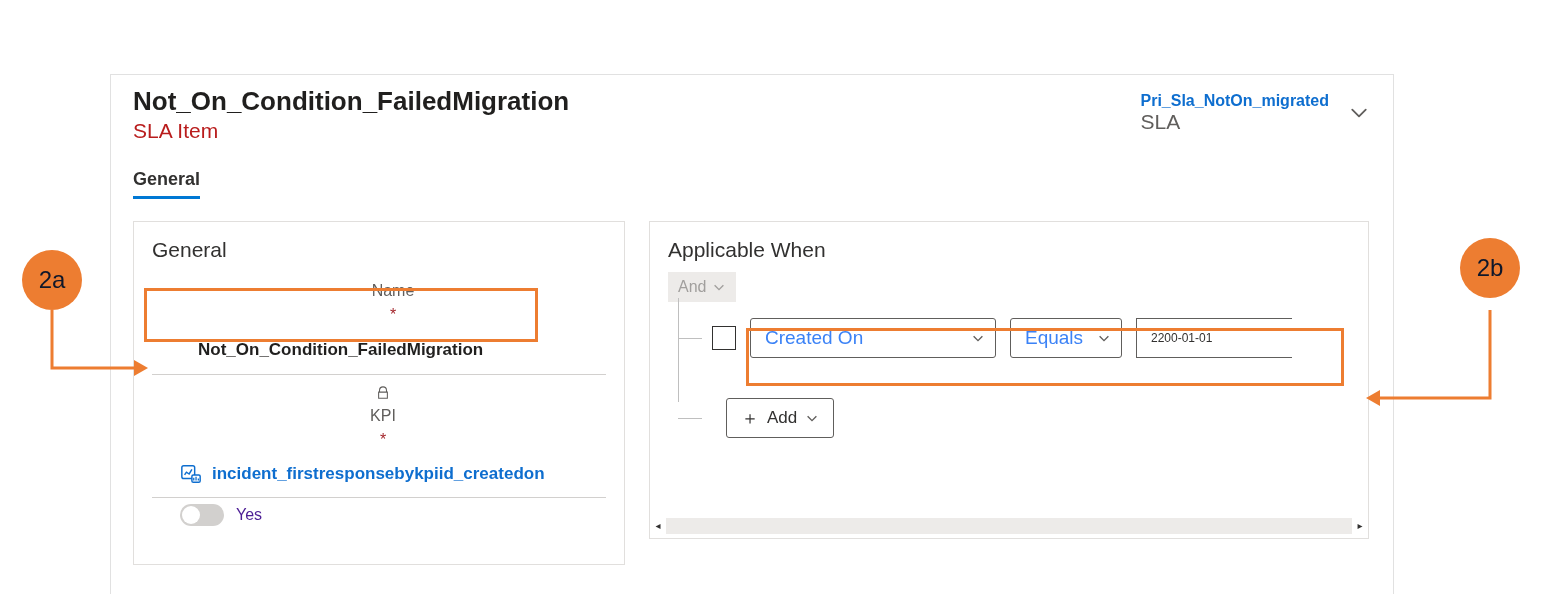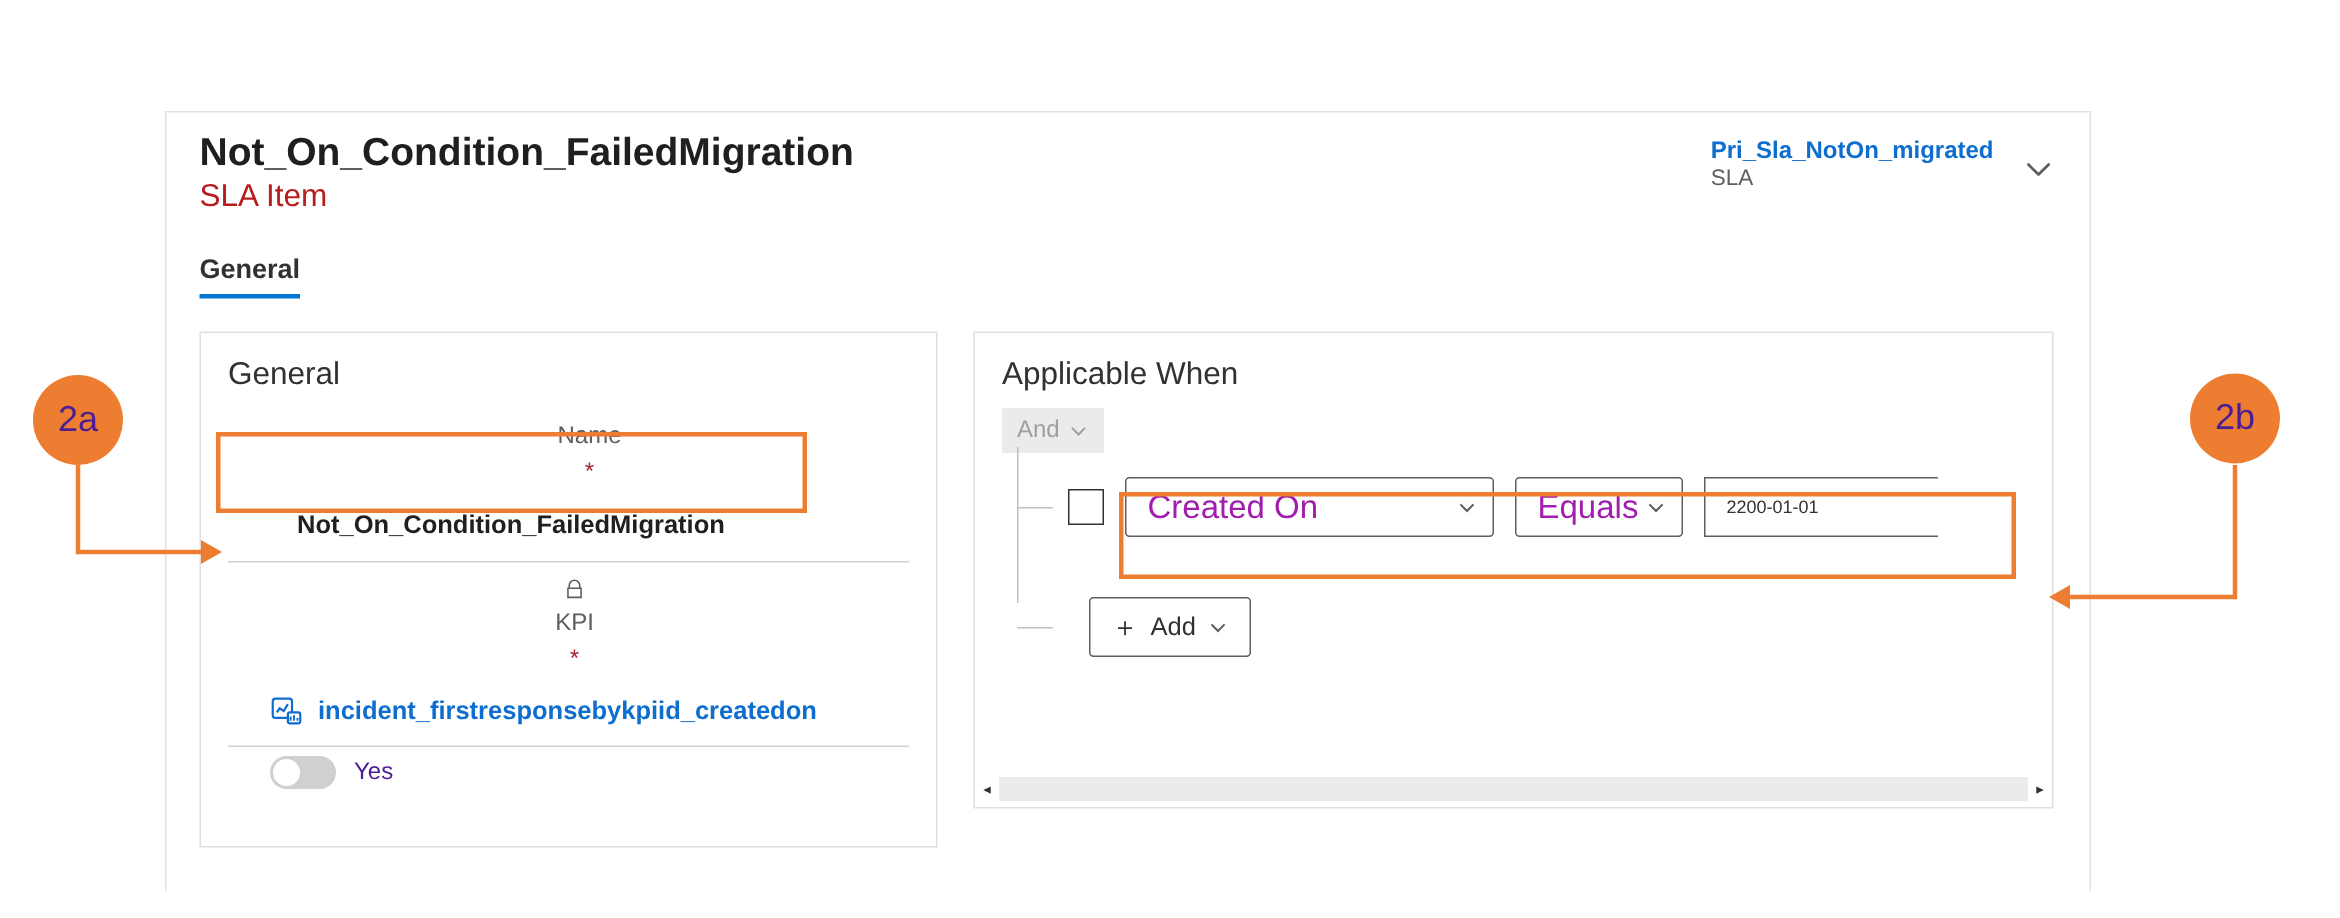--- a/index.html
+++ b/index.html
@@ -52,21 +52,21 @@
     gap: 18px;
     padding-top: 4px;
   }
   .sla-link {
     font-size: 16px;
     font-weight: 600;
     color: #0e6ecf;
     line-height: 1.2;
   }
   .sla-sub {
-    font-size: 15px;
+    font-size: 21px;
     color: #605e5c;
   }
   .chevron {
     width: 24px;
     height: 24px;
     display: flex;
     align-items: center;
     justify-content: center;
     color: #605e5c;
     margin-top: 10px;
@@ -227,22 +227,22 @@
     background: #fff;
   }
   .select-box {
     display: flex;
     align-items: center;
     justify-content: space-between;
     border: 1.5px solid #605e5c;
     border-radius: 3px;
     height: 40px;
     padding: 0 10px 0 14px;
-    font-size: 22px;
-    color: #a21caf;
+    font-size: 19px;
+    color: #3b82f6;
     background: #fff;
   }
   .select-field { width: 246px; }
   .select-op { width: 112px; }
   .value-box {
     display: flex;
     align-items: center;
     border-top: 1.5px solid #605e5c;
     border-bottom: 1.5px solid #605e5c;
     border-left: 1.5px solid #605e5c;
@@ -303,21 +303,21 @@
   
   .callout {
     position: absolute;
     z-index: 10;
   }
   .bubble {
     width: 60px;
     height: 60px;
     border-radius: 50%;
     background: #ED7D31;
-    color: #4c1d95;
+    color: #0f172a;
     font-size: 24px;
     font-weight: 400;
     display: flex;
     align-items: center;
     justify-content: center;
   }
   
   .hilite-a {
     position: absolute;
     border: 3px solid #ED7D31;
@@ -334,21 +334,21 @@
   <div class="callout" style="left:22px; top:250px;">
     <div class="bubble">
       <span>2a</span>
     </div>
   </div>
   <svg class="callout" style="left:50px; top:310px;" width="100" height="70">
     <path d="M 2 0 L 2 58 L 84 58" stroke="#ED7D31" stroke-width="3" fill="none"></path>
     <path d="M 84 50 L 98 58 L 84 66 Z" fill="#ED7D31"></path>
   </svg>
 
-  <div class="callout" style="left:1460px; top:249px;">
+  <div class="callout" style="left:1460px; top:238px;">
     <div class="bubble">
       <span>2b</span>
     </div>
   </div>
   <svg class="callout" style="left:1366px; top:310px;" width="126" height="100">
     <path d="M 124 0 L 124 88 L 14 88" stroke="#ED7D31" stroke-width="3" fill="none"></path>
     <path d="M 14 80 L 0 88 L 14 96 Z" fill="#ED7D31"></path>
   </svg>
 
   <div class="window">

